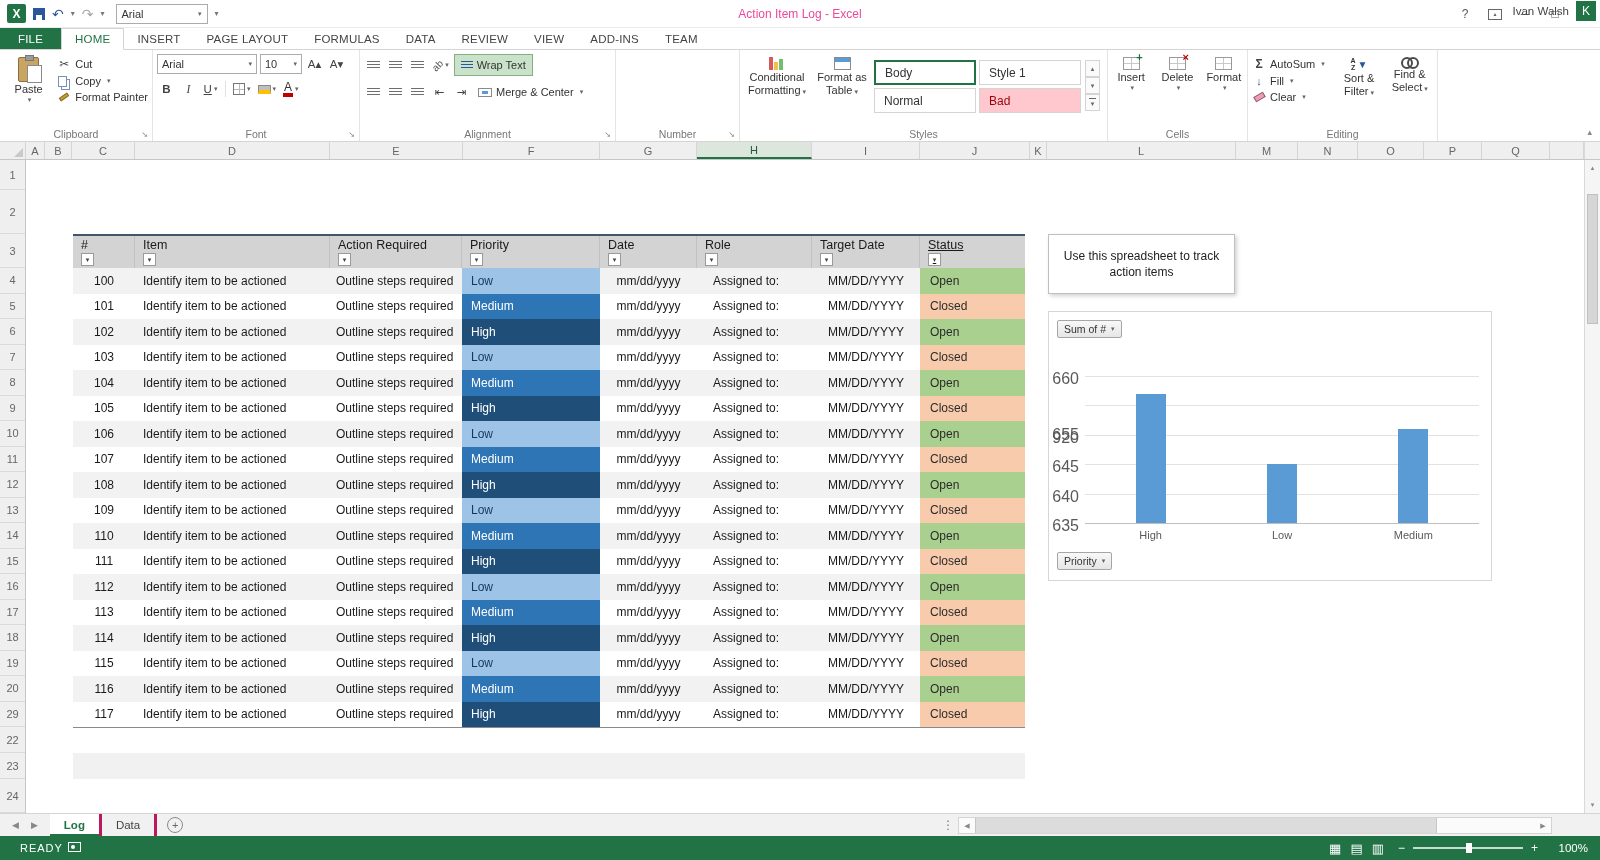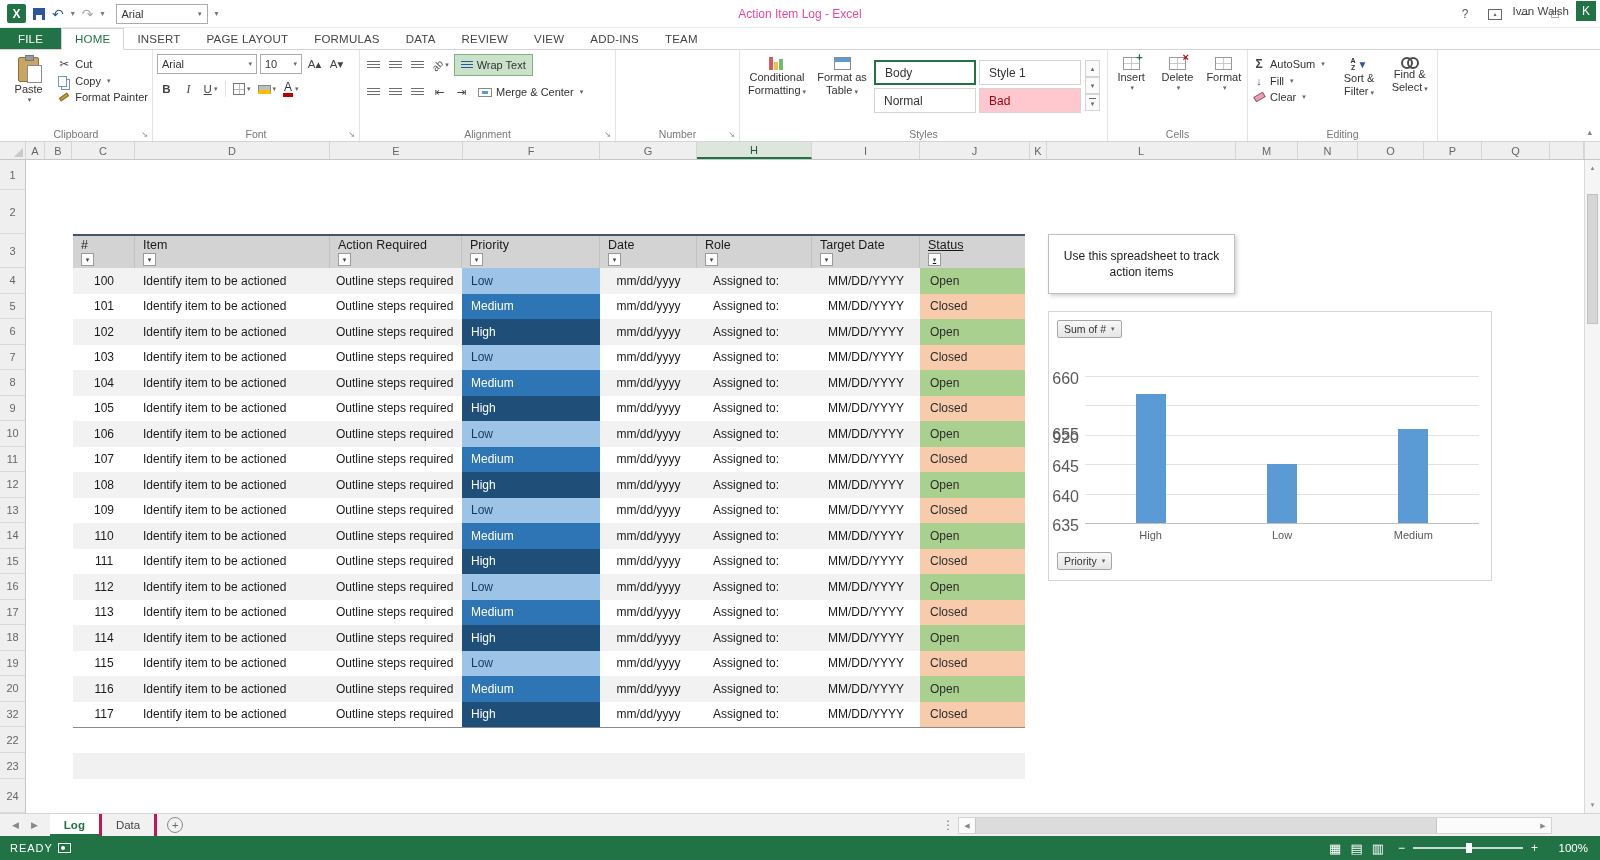--- a/index.html
+++ b/index.html
@@ -155,21 +155,21 @@
 .stab.active{background:#fff;color:#217346;font-weight:bold;box-shadow:inset 0 -2px 0 #217346}
 .addsheet{width:16px;height:16px;border:1px solid #8a8a8a;border-radius:50%;display:flex;align-items:center;justify-content:center;font-size:11px;color:#666;align-self:center;margin-left:10px}
 .tab-dots{position:absolute;left:942px;top:0;height:100%;display:flex;align-items:center;color:#777;font-size:12px}
 .hscroll{position:absolute;left:958px;top:3px;height:17px;width:594px;display:flex;border:1px solid #D4D4D4;background:#FBFBFB}
 .hs-btn{width:16px;display:flex;align-items:center;justify-content:center;font-size:7px;color:#888}
 .hs-thumb{height:100%;background:#DCDCDC;border-left:1px solid #C6C6C6;border-right:1px solid #C6C6C6;width:462px}
 .hs-fill{flex:1}
 
 
 .statusbar{height:24px;background:#217346;display:flex;align-items:center;position:relative;color:#fff}
-.sb-left{display:flex;align-items:center;gap:5px;padding-left:10px}
+.sb-left{display:flex;gap:5px;padding-left:20px}
 .sb-mode{font-size:11px;letter-spacing:1px}
 .macro{width:13px;height:10px;border:1px solid #fff;position:relative}
 .macro::after{content:"";position:absolute;left:2px;bottom:2px;width:4px;height:4px;background:#fff;border-radius:50%}
 .sb-right{position:absolute;right:0;top:0;height:100%;display:flex;align-items:center;gap:14px;padding-right:12px}
 .views{display:flex;align-items:center;gap:9px;font-size:13px}
 .zoomer{display:flex;align-items:center;gap:8px}
 .zbtn{font-size:12px}
 .ztrack{width:110px;height:2px;background:rgba(255,255,255,.75);position:relative}
 .zthumb{position:absolute;left:48%;top:-4px;width:6px;height:10px;background:#fff}
 .zoomval{font-size:11.5px;width:36px;text-align:right}
@@ -487,21 +487,21 @@
         <div class="rh" style="height: 25.5px;">11</div>
         <div class="rh" style="height: 25.5px;">12</div>
         <div class="rh" style="height: 25.5px;">13</div>
         <div class="rh" style="height: 25.5px;">14</div>
         <div class="rh" style="height: 25.5px;">15</div>
         <div class="rh" style="height: 25.5px;">16</div>
         <div class="rh" style="height: 25.5px;">17</div>
         <div class="rh" style="height: 25.5px;">18</div>
         <div class="rh" style="height: 25.5px;">19</div>
         <div class="rh" style="height: 25.5px;">20</div>
-        <div class="rh" style="height: 25.5px;">32</div>
+        <div class="rh" style="height: 25.5px;">29</div>
         <div class="rh" style="height: 26px;">22</div>
         <div class="rh" style="height: 26px;">23</div>
         <div class="rh" style="height: 34px;">24</div>
       </div>
 
   <div class="sheet">
 
     <div class="thead" id="thead">
 
     <div class="th" style="width: 62px;">

